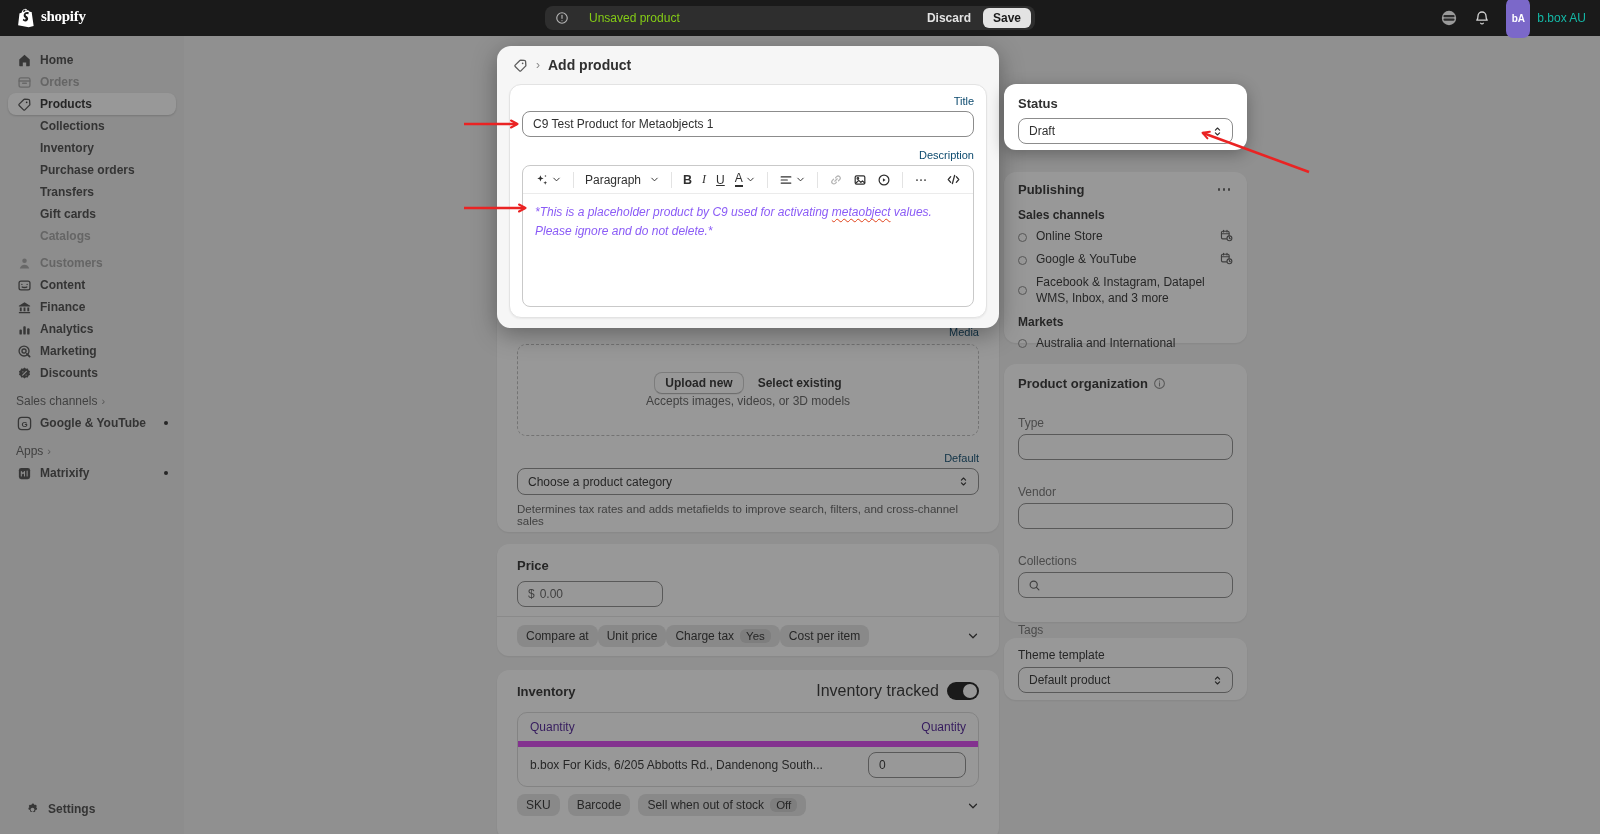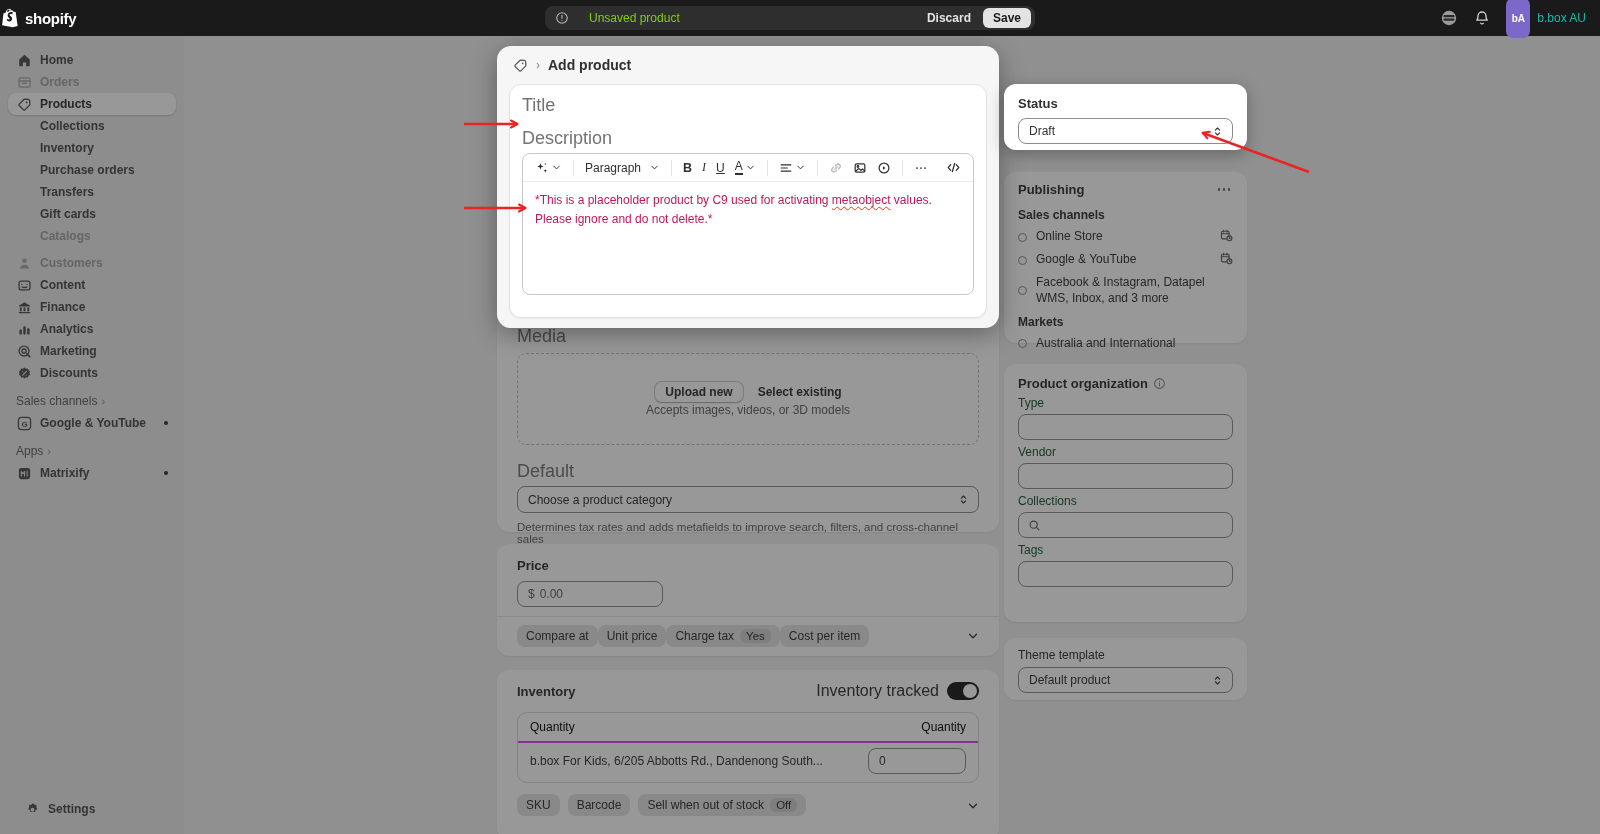--- a/index.html
+++ b/index.html
@@ -2,21 +2,21 @@
 <html><head>
 <meta charset="utf-8">
 <style>
   * { margin:0; padding:0; box-sizing:border-box; }
   html,body { width:1600px; height:834px; overflow:hidden; }
   body { font-family:"Liberation Sans","DejaVu Sans",sans-serif; background:#f1f1f1; color:#303030; font-size:12px; }
   #app { position:relative; width:1600px; height:834px; }
 
   
   .topbar { position:absolute; left:0; top:0; width:1600px; height:36px; background:#1a1a1a; z-index:90; display:flex; align-items:center; }
-  .brand { display:flex; align-items:center; gap:6px; padding-left:0; }
+  .brand { display:flex; align-items:flex-start; gap:6px; padding-left:16px;font-family:Liberation Serif, serif; }
   .brand-word { color:#fff; font-weight:700; font-size:15px; letter-spacing:-0.3px; }
   .unsaved-pill { position:absolute; left:545px; top:6px; width:490px; height:24px; background:#2e2e2e; border-radius:8px; display:flex; align-items:center; padding:0 4px 0 10px; }
   .unsaved-pill .txt { color:#84cc16; font-size:12px; margin-left:20px; }
   .pill-actions { margin-left:auto; display:flex; align-items:center; gap:4px; }
   .discard-btn { color:#e3e3e3; font-size:12px; font-weight:600; padding:2px 8px; cursor:pointer; }
   .save-btn { background:#e3e3e3; color:#1a1a1a; font-size:12px; font-weight:650; border-radius:6px; padding:3px 10px; cursor:pointer; }
   .top-right { position:absolute; right:14px; top:0; height:36px; display:flex; align-items:center; gap:16px; }
   .avatar-wrap { display:flex; align-items:center; gap:7px; }
   .avatar { width:24px; height:40px; border-radius:7px; background:#7b68c9; color:#fff; font-size:10px; font-weight:700; display:flex; align-items:center; justify-content:center; }
   .store-name { color:#14b8a6; font-size:12px; font-weight:400; }
@@ -45,34 +45,34 @@
 
   
   .overlay { position:absolute; left:0; top:36px; width:1600px; height:798px; background:rgba(26,26,26,0.45); z-index:50; }
 
   
   .modal { position:absolute; left:497px; top:46px; width:502px; height:282px; background:#f6f6f6; border-radius:14px; box-shadow:0 6px 24px rgba(0,0,0,.35); z-index:60; }
   .modal-head { display:flex; align-items:center; gap:8px; padding:11px 16px; }
   .modal-title { font-size:14px; font-weight:700; color:#303030; }
   .crumb-chev { color:#8a8a8a; font-size:12px; }
   .modal-card { position:absolute; left:12px; right:12px; top:38px; bottom:10px; background:#fff; border:1px solid #e3e3e3; border-radius:12px; box-shadow:0 1px 2px rgba(0,0,0,.06); padding:10px 12px; }
-  .field-label { font-size:18px; color:#737373; margin-bottom:4px; }
+  .field-label { font-size:11px; color:#0c4a6e; margin-bottom:4px;text-align:right; }
   .text-input { width:100%; height:26px; border:1px solid #8c8c8c; border-radius:8px; padding:0 10px; font-size:12px; color:#303030; background:#fff; font-family:inherit; outline:none; }
   .editor { margin-top:2px; border:1px solid #c9c9c9; border-radius:8px; height:142px; overflow:hidden; background:#fff; }
   .ed-toolbar { height:28px; display:flex; align-items:center; gap:2px; padding:0 8px; border-bottom:1px solid #ebebeb; }
   .tb { display:flex; align-items:center; gap:2px; padding:3px 4px; border-radius:6px; cursor:pointer; color:#303030; font-size:12px; }
   .tb b { font-size:12.5px; }
   .tb .it { font-style:italic; font-family:"Liberation Serif","DejaVu Serif",serif; }
   .tb .un { text-decoration:underline; }
   .tb .ca { border-bottom:2px solid #303030; line-height:1.05; }
   .tb-sep { width:1px; height:16px; background:#e3e3e3; margin:0 5px; }
   .tb.dim svg { stroke:#b5b5b5; }
   .tb-right { margin-left:auto; }
   svg.tbi { stroke:#303030; fill:none; stroke-width:1.4; stroke-linecap:round; stroke-linejoin:round; }
-  .ed-body { padding:9px 12px; font-size:12px; line-height:1.55; color:#be185d; }
+  .ed-body { padding:9px 12px; font-size:12px; line-height:1.55; color:#8b5cf6;font-style:italic; }
   .squiggle { text-decoration:underline; text-decoration-style:wavy; text-decoration-color:#e0421b; text-decoration-thickness:1px; text-underline-offset:2px; }
 
   
   .cardA { left:497px; top:310px; width:502px; height:222px; z-index:12; }
   .cardA-inner { position:absolute; left:20px; right:20px; top:16px; }
   .media-box { margin-top:6px; height:92px; border:1px dashed #bcbcbc; border-radius:9px; display:flex; flex-direction:column; align-items:center; justify-content:center; gap:0; }
   .media-row { display:flex; align-items:center; gap:14px; }
   .btn-sec { background:#fff; border:1px solid #ccc; border-bottom-color:#b3b3b3; border-radius:8px; padding:3px 10px; font-size:12px; font-weight:600; color:#303030; box-shadow:0 1px 0 rgba(0,0,0,.05); cursor:pointer; }
   .link-plain { font-size:12px; font-weight:600; color:#303030; cursor:pointer; }
   .hint { font-size:12px; color:#616161; }
@@ -91,21 +91,21 @@
   .pill .badge { background:#cfcfcf; border-radius:6px; padding:1px 6px; font-size:11.5px; }
   .chev-btn { position:absolute; right:16px; width:20px; height:20px; display:flex; align-items:center; justify-content:center; cursor:pointer; }
 
   .cardC { left:497px; top:670px; width:502px; height:170px; z-index:12; padding:12px 20px 0; }
   .inv-head { display:flex; align-items:center; }
   .inv-right { margin-left:auto; display:flex; align-items:center; gap:8px; }
   .inv-right .lbl { font-size:16px; color:#303030; }
   .toggle { width:32px; height:18px; border-radius:10px; background:#1a1a1a; position:relative; cursor:pointer; }
   .toggle .knob { position:absolute; right:2px; top:2px; width:14px; height:14px; border-radius:50%; background:#fff; }
   .inv-table { margin-top:12px; border:1px solid #d9d9d9; border-radius:10px; overflow:hidden; background:#fff; }
-  .inv-thead { display:flex; padding:7px 12px; border-bottom:2px solid #d946ef; color:#000000;text-align:right; }
+  .inv-thead { display:flex; padding:7px 12px; border-bottom:6px solid #d946ef; color:#4c1d95;text-align:right; }
   .inv-thead .r { margin-left:auto; }
   .inv-row { display:flex; align-items:center; padding:5px 12px 8px; }
   .inv-row .loc { color:#303030; }
   .qty-input { margin-left:auto; width:98px; height:26px; border:1px solid #8c8c8c; border-radius:8px; padding:0 10px; font-size:12px; color:#303030; outline:none; font-family:inherit; }
   .inv-pills { position:absolute; left:20px; top:124px; display:flex; gap:8px; }
 
   
   .status-card { left:1004px; top:84px; width:243px; height:66px; z-index:60; box-shadow:0 4px 16px rgba(0,0,0,.3); padding:12px 14px 0; }
   .status-card .sel { margin-top:7px; height:26px; }
 
@@ -114,21 +114,21 @@
   .dots { margin-left:auto; display:flex; gap:2.5px; cursor:pointer; padding:3px; }
   .dots i { width:2.5px; height:2.5px; border-radius:50%; background:#616161; }
   .sub-h { font-size:12px; font-weight:650; color:#303030; margin-top:11px; }
   .chan-row { display:flex; align-items:center; gap:9px; margin-top:7px; min-height:14px; }
   .ring { width:9px; height:9px; border:1.4px solid #898989; border-radius:50%; flex:0 0 9px; }
   .chan-lbl { font-size:12px; color:#303030; line-height:1.3; }
   .chan-ic { margin-left:auto; }
 
   .org-card { left:1004px; top:364px; width:243px; height:258px; z-index:12; padding:12px 14px 0; }
   .org-head { display:flex; align-items:center; gap:5px; }
-  .org-lbl { font-size:12px; color:#14532d; margin-top:5px; margin-bottom:4px; }
+  .org-lbl { font-size:12px; color:#737373; margin-top:25px; margin-bottom:4px; }
   .org-input { width:100%; height:26px; border:1px solid #8c8c8c; border-radius:8px; background:#fff; font-size:12px; padding:0 9px; outline:none; font-family:inherit; display:flex; align-items:center; gap:6px; }
 
   .theme-card { left:1004px; top:638px; width:243px; height:62px; z-index:12; padding:10px 14px 0; }
   .theme-card .lbl { font-size:12px; color:#303030; }
   .theme-card .sel { margin-top:5px; height:26px; }
 
   
   .arrows { position:absolute; left:0; top:0; width:1600px; height:834px; z-index:70; pointer-events:none; }
 </style>
 </head>
@@ -495,20 +495,21 @@
           <svg class="sic" width="15" height="15" viewBox="0 0 16 16" style="stroke:#5c5c5c">
             <path d="M2.3 7.6l5-5c.2-.2.5-.3.8-.3l4.2.3c.6 0 1 .5 1.1 1.1l.3 4.2c0 .3-.1.6-.3.8l-5 5a1 1 0 01-1.4 0L2.3 9a1 1 0 010-1.4z"></path>
             <circle cx="10.3" cy="5.7" r="0.9" fill="#5c5c5c" stroke="none"></circle>
           </svg>
         </span>
       <span class="crumb-chev">›</span>
       <span class="modal-title">Add product</span>
     </div>
     <div class="modal-card">
       <div class="field-label">Title</div>
+      <input class="text-input" value="C9 Test Product for Metaobjects 1" style="">
       <div class="field-label" style="margin-top:12px">Description</div>
       <div class="editor">
         <div class="ed-toolbar">
           <span class="tb">
             <svg width="14" height="14" viewBox="0 0 16 16">
                 <path fill="#303030" d="M6.2 2.6l1 2.6 2.6 1-2.6 1-1 2.6-1-2.6-2.6-1 2.6-1zM11.7 9l.6 1.6 1.6.6-1.6.6-.6 1.6-.6-1.6-1.6-.6 1.6-.6zM11.9 1.9l.4 1.1 1.1.4-1.1.4-.4 1.1-.4-1.1-1.1-.4 1.1-.4z"></path>
               </svg>
             <svg class="tbi" width="11" height="11" viewBox="0 0 16 16">
                 <path d="M4 6l4 4 4-4"></path>
               </svg>

